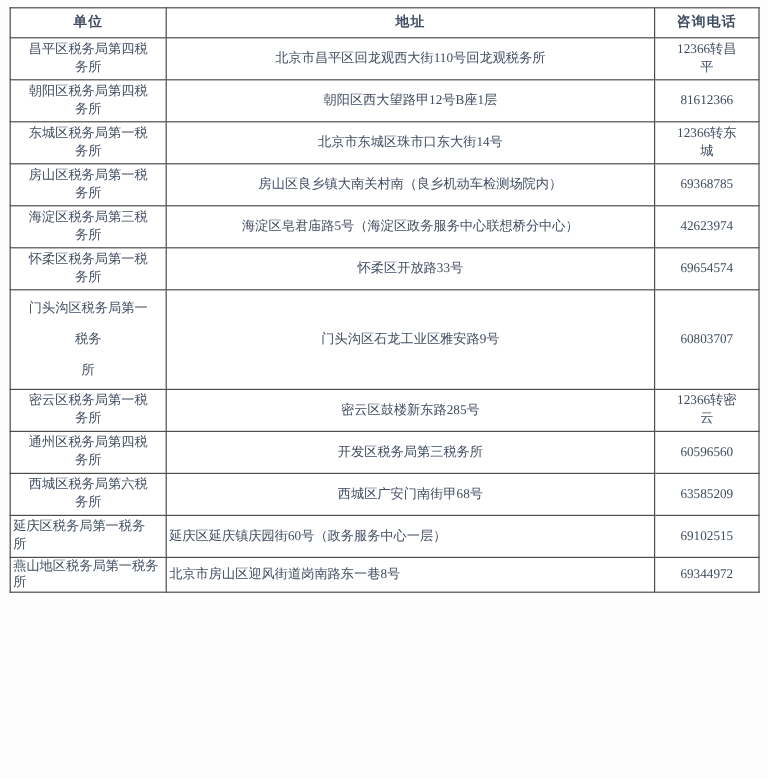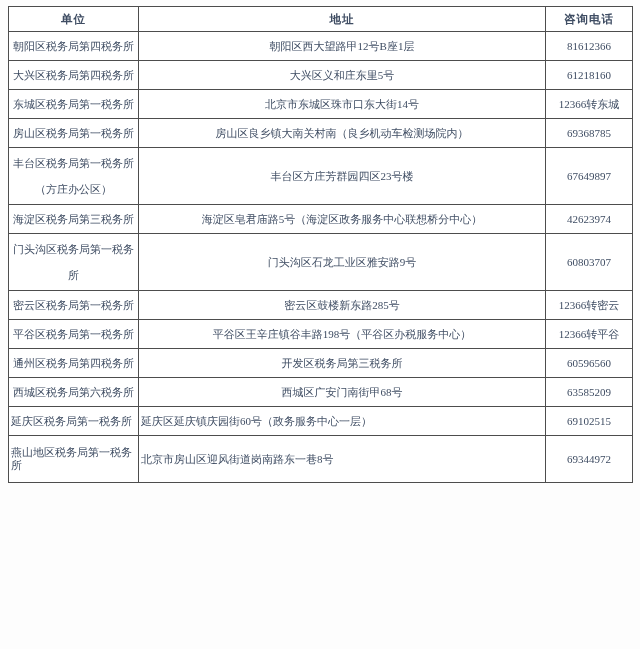--- a/index.html
+++ b/index.html
@@ -27,35 +27,35 @@
   table.tax-table col.c-unit    { width: 130px; }
   table.tax-table col.c-address { width: 407px; }
   table.tax-table col.c-phone   { width: 87px; }
   table.tax-table th,
   table.tax-table td {
     border: 1px solid #4d4d4d;
     font-size: 11px;
     color: #3f4d63;
     text-align: center;
     vertical-align: middle;
-    padding: 2px 3px;
+    padding: 2px 14px;
     line-height: 15px;
     white-space: pre-line;
     overflow: hidden;
   }
   table.tax-table thead tr { height: 25px; }
   table.tax-table th {
     font-weight: bold;
     font-size: 11.5px;
     letter-spacing: 1px;
   }
   table.tax-table tbody tr { height: 29px; }
   table.tax-table tbody tr.tall { height: 57px; }
   table.tax-table tbody tr.tall td:first-child { line-height: 26px; }
-  table.tax-table tbody tr.compact { height: 47px; }
+  table.tax-table tbody tr.compact { height: 29px; }
   table.tax-table tbody tr.compact td { line-height: 13px; padding: 1px 2px; }
   table.tax-table tbody tr[data-align="left"] td:nth-child(1),
   table.tax-table tbody tr[data-align="left"] td:nth-child(2) {
     text-align: left;
     padding-left: 2px;
   }
 </style>
 </head>
 <body>
 
@@ -68,65 +68,59 @@
     </colgroup>
     <thead>
       <tr>
         <th>单位</th>
         <th>地址</th>
         <th>咨询电话</th>
       </tr>
     </thead>
     <tbody>
         <tr>
+          <td>昌平区税务局第四税务所</td>
+          <td>北京市昌平区回龙观西大街110号回龙观税务所</td>
+          <td>12366转昌平</td>
+        </tr>
+        <tr>
           <td>朝阳区税务局第四税务所</td>
           <td>朝阳区西大望路甲12号B座1层</td>
           <td>81612366</td>
-        </tr>
-        <tr>
-          <td>大兴区税务局第四税务所</td>
-          <td>大兴区义和庄东里5号</td>
-          <td>61218160</td>
         </tr>
         <tr>
           <td>东城区税务局第一税务所</td>
           <td>北京市东城区珠市口东大街14号</td>
           <td>12366转东城</td>
         </tr>
         <tr>
           <td>房山区税务局第一税务所</td>
           <td>房山区良乡镇大南关村南（良乡机动车检测场院内）</td>
           <td>69368785</td>
         </tr>
-        <tr class="tall">
-          <td>丰台区税务局第一税务所
-（方庄办公区）</td>
-          <td>丰台区方庄芳群园四区23号楼</td>
-          <td>67649897</td>
-        </tr>
         <tr>
           <td>海淀区税务局第三税务所</td>
           <td>海淀区皂君庙路5号（海淀区政务服务中心联想桥分中心）</td>
           <td>42623974</td>
+        </tr>
+        <tr>
+          <td>怀柔区税务局第一税务所</td>
+          <td>怀柔区开放路33号</td>
+          <td>69654574</td>
         </tr>
         <tr class="tall">
           <td>门头沟区税务局第一税务
 所</td>
           <td>门头沟区石龙工业区雅安路9号</td>
           <td>60803707</td>
         </tr>
         <tr>
           <td>密云区税务局第一税务所</td>
           <td>密云区鼓楼新东路285号</td>
           <td>12366转密云</td>
-        </tr>
-        <tr>
-          <td>平谷区税务局第一税务所</td>
-          <td>平谷区王辛庄镇谷丰路198号（平谷区办税服务中心）</td>
-          <td>12366转平谷</td>
         </tr>
         <tr>
           <td>通州区税务局第四税务所</td>
           <td>开发区税务局第三税务所</td>
           <td>60596560</td>
         </tr>
         <tr>
           <td>西城区税务局第六税务所</td>
           <td>西城区广安门南街甲68号</td>
           <td>63585209</td>

